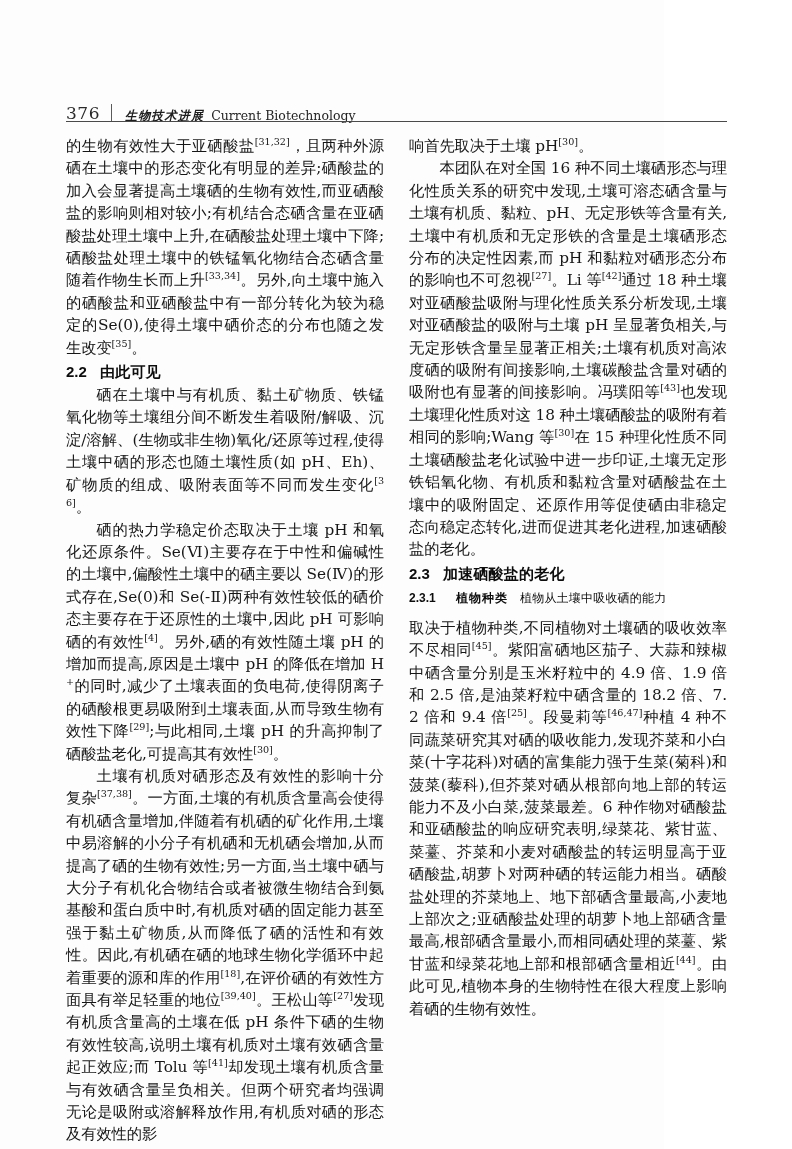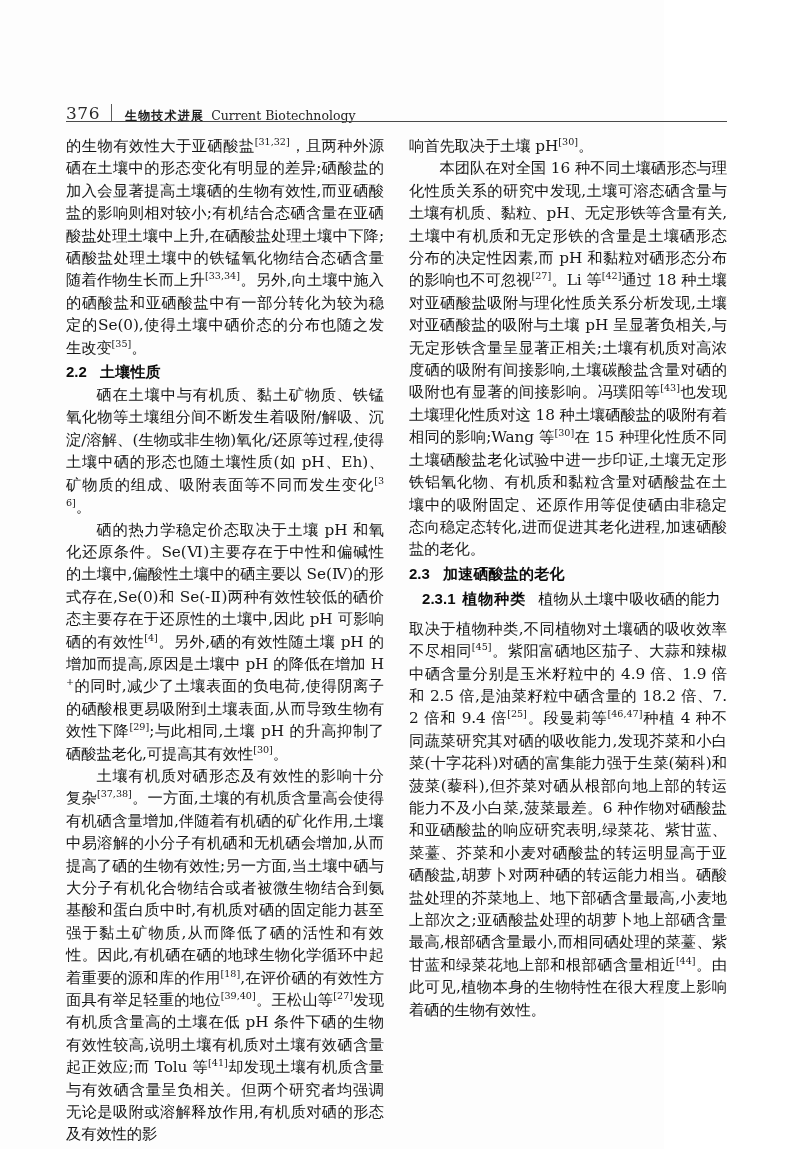--- a/index.html
+++ b/index.html
@@ -54,20 +54,21 @@
   #head-rule-v {
     width: 1px;
     height: 17px;
     background: #5a5a5a;
     margin-bottom: 1px;
   }
   #journal-cn {
     font-family: "DejaVu Sans", "Liberation Sans", sans-serif;
     font-size: 12px;
     font-weight: bold;
+    font-style: italic;
     letter-spacing: 1.2px;
     color: #1d1d1d;
     padding-left: 13px;
     line-height: 1;
     transform: scaleY(1.05);
   }
   #journal-en {
     font-family: "DejaVu Serif", "Liberation Serif", serif;
     font-size: 12.5px;
     color: #242424;
@@ -119,22 +120,21 @@
     font-family: "DejaVu Sans", "Liberation Sans", sans-serif;
     font-weight: bold;
     color: #0d0d0d;
     letter-spacing: 0.2px;
   }
   h3.heading .num {
     display: inline-block;
     min-width: 34px;
   }
   h3.heading.sub {
-    font-size: 15px;
-    text-align: center;
+    font-size: 12px;
   }
   h3.heading.sub .num {
     min-width: 47px;
   }
   h3.heading.sub .runin {
     font-family: "DejaVu Serif", "Liberation Serif", serif;
     font-weight: normal;
     padding-left: 12px;
   }
   h3.heading.sub .sublabel {
@@ -166,21 +166,21 @@
   </div>
   <div id="head-rule-h"></div>
 
   <div id="columns">
 
     <div class="col">
 
       <p class="para noindent">的生物有效性大于亚硒酸盐<sup class="ref">[31,32]</sup>，且两种外源硒在土壤中的形态变化有明显的差异;硒酸盐的加入会显著提高土壤硒的生物有效性,而亚硒酸盐的影响则相对较小;有机结合态硒含量在亚硒酸盐处理土壤中上升,在硒酸盐处理土壤中下降;硒酸盐处理土壤中的铁锰氧化物结合态硒含量随着作物生长而上升<sup class="ref">[33,34]</sup>。另外,向土壤中施入的硒酸盐和亚硒酸盐中有一部分转化为较为稳定的Se(0),使得土壤中硒价态的分布也随之发生改变<sup class="ref">[35]</sup>。</p>
 
       <h3 class="heading">
-        <span class="num latin">2.2</span><span>土壤性质</span>
+        <span class="num latin">2.2</span><span>由此可见</span>
       </h3>
 
       <p class="para">硒在土壤中与有机质、黏土矿物质、铁锰氧化物等土壤组分间不断发生着吸附/解吸、沉淀/溶解、(生物或非生物)氧化/还原等过程,使得土壤中硒的形态也随土壤性质(如 pH、Eh)、矿物质的组成、吸附表面等不同而发生变化<sup class="ref">[36]</sup>。</p>
 
       <p class="para">硒的热力学稳定价态取决于土壤 pH 和氧化还原条件。Se(Ⅵ)主要存在于中性和偏碱性的土壤中,偏酸性土壤中的硒主要以 Se(Ⅳ)的形式存在,Se(0)和 Se(-Ⅱ)两种有效性较低的硒价态主要存在于还原性的土壤中,因此 pH 可影响硒的有效性<sup class="ref">[4]</sup>。另外,硒的有效性随土壤 pH 的增加而提高,原因是土壤中 pH 的降低在增加 H<sup class="ref">+</sup>的同时,减少了土壤表面的负电荷,使得阴离子的硒酸根更易吸附到土壤表面,从而导致生物有效性下降<sup class="ref">[29]</sup>;与此相同,土壤 pH 的升高抑制了硒酸盐老化,可提高其有效性<sup class="ref">[30]</sup>。</p>
 
       <p class="para">土壤有机质对硒形态及有效性的影响十分复杂<sup class="ref">[37,38]</sup>。一方面,土壤的有机质含量高会使得有机硒含量增加,伴随着有机硒的矿化作用,土壤中易溶解的小分子有机硒和无机硒会增加,从而提高了硒的生物有效性;另一方面,当土壤中硒与大分子有机化合物结合或者被微生物结合到氨基酸和蛋白质中时,有机质对硒的固定能力甚至强于黏土矿物质,从而降低了硒的活性和有效性。因此,有机硒在硒的地球生物化学循环中起着重要的源和库的作用<sup class="ref">[18]</sup>,在评价硒的有效性方面具有举足轻重的地位<sup class="ref">[39,40]</sup>。王松山等<sup class="ref">[27]</sup>发现有机质含量高的土壤在低 pH 条件下硒的生物有效性较高,说明土壤有机质对土壤有效硒含量起正效应;而 Tolu 等<sup class="ref">[41]</sup>却发现土壤有机质含量与有效硒含量呈负相关。但两个研究者均强调无论是吸附或溶解释放作用,有机质对硒的形态及有效性的影</p>
 
     </div>
 

